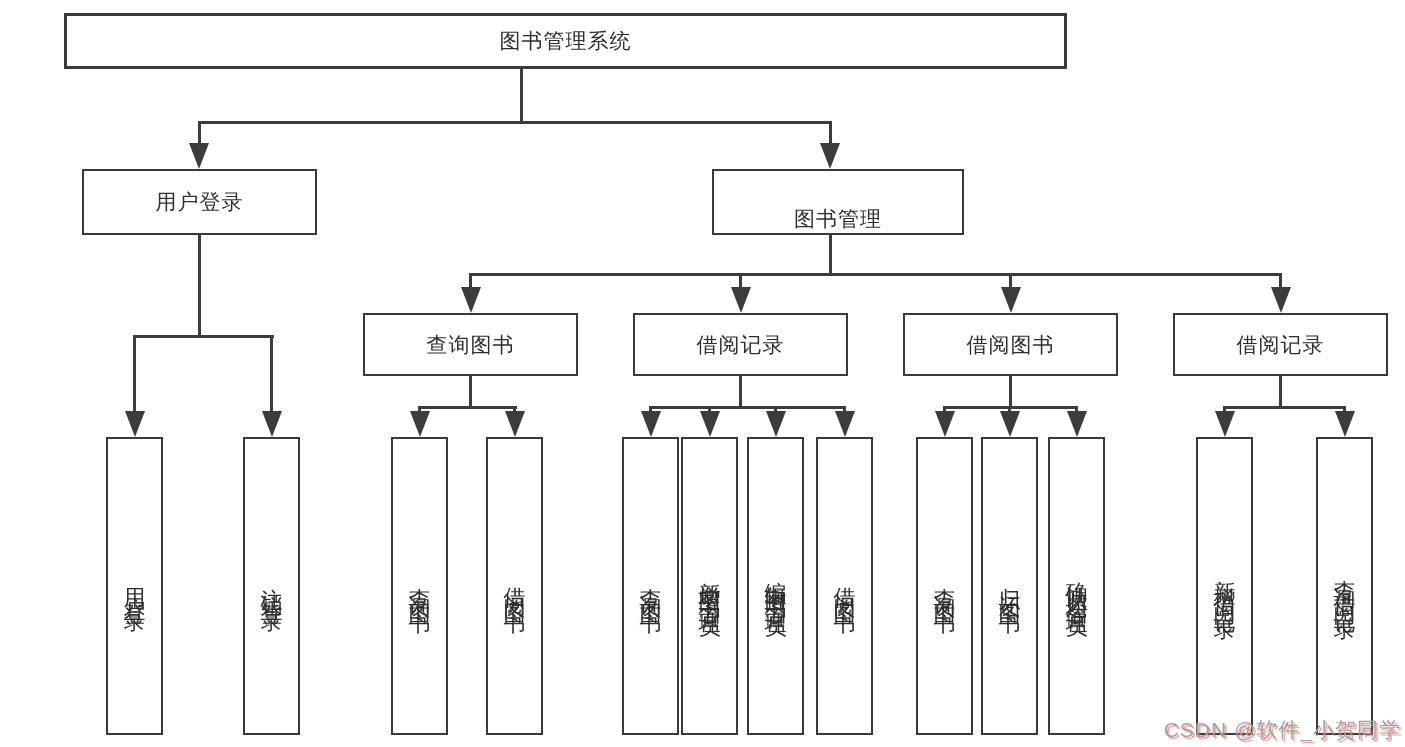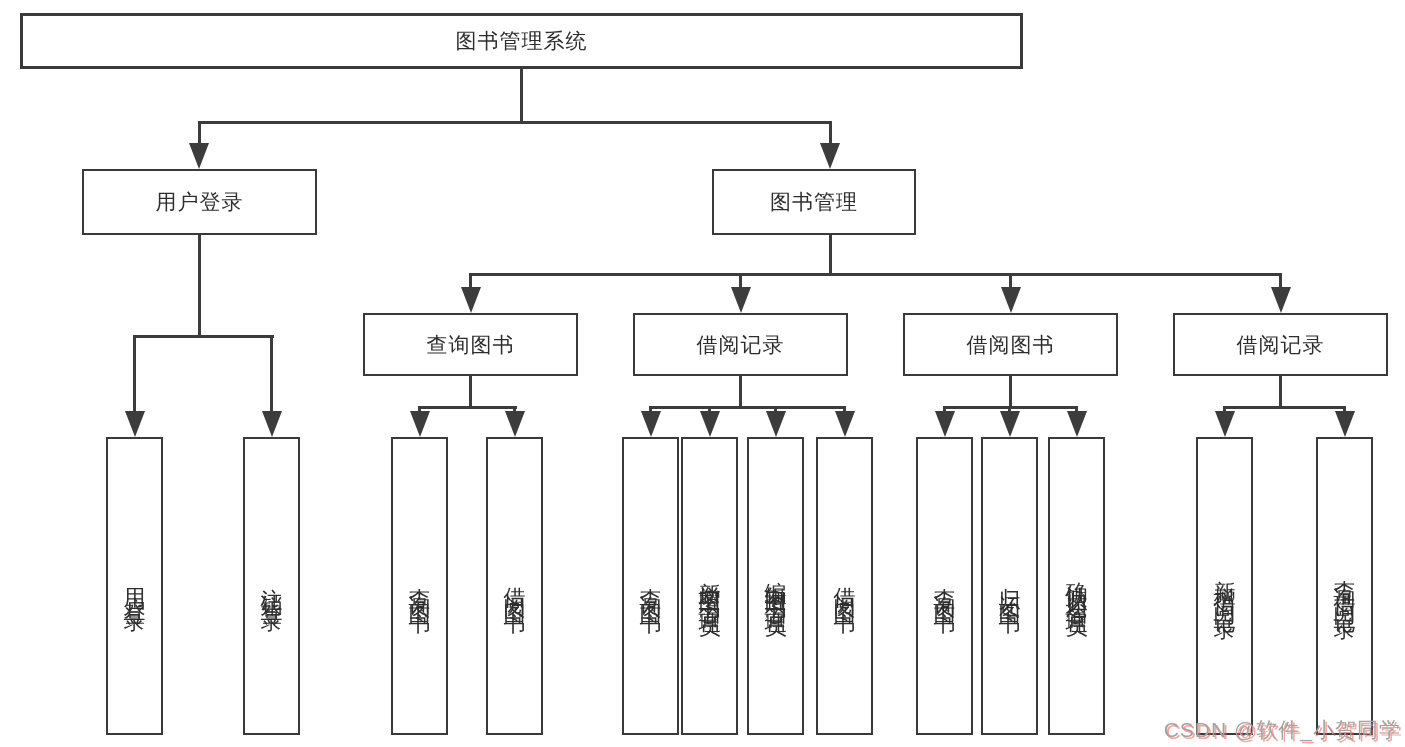--- a/index.html
+++ b/index.html
@@ -5,21 +5,21 @@
   html,body{margin:0;padding:0;}
   body{
     width:1405px;height:747px;position:relative;background:#ffffff;
     font-family:"Liberation Sans",sans-serif;overflow:hidden;
   }
   .bx{
     position:absolute;box-sizing:border-box;background:#ffffff;
     border:2.5px solid #3a3a3a;display:flex;align-items:center;justify-content:center;
     font-size:21px;color:#2e2e2e;letter-spacing:1px;
   }
-  .root{border-width:3px;}
+  .root{border-width:3px;margin-left:44px;}
   .vbx{width:57px;height:298px;top:437px;}
   .vbx span{
     writing-mode:vertical-rl;text-orientation:mixed;
     font-size:22px;letter-spacing:8px;color:#2e2e2e;line-height:1;
   }
   .vl{position:absolute;width:3px;background:#3c3c3c;}
   .hl{position:absolute;height:3px;background:#3c3c3c;}
   .arrow{
     position:absolute;width:0;height:0;
     border-left:10px solid transparent;border-right:10px solid transparent;
@@ -92,21 +92,21 @@
 <div class="vl" style="left:1343px;top:406px;height:9px;"></div>
 <div class="arrow" style="left:1334.5px;top:411px;"></div>
 
 <div class="bx root" style="left:20px;top:13px;width:1003px;height:56px;">
   <span>图书管理系统</span>
 </div>
 
 <div class="bx" style="left:82px;top:169px;width:235px;height:66px;">
   <span>用户登录</span>
 </div>
-<div class="bx" style="left:712px;top:169px;width:204px;height:66px;">
+<div class="bx" style="left:712px;top:169px;width:252px;height:66px;align-items:flex-end;">
   <span>图书管理</span>
 </div>
 
 <div class="bx" style="left:363px;top:313px;width:215px;height:63px;">
   <span>查询图书</span>
 </div>
 <div class="bx" style="left:633px;top:313px;width:215px;height:63px;">
   <span>借阅记录</span>
 </div>
 <div class="bx" style="left:903px;top:313px;width:215px;height:63px;">

